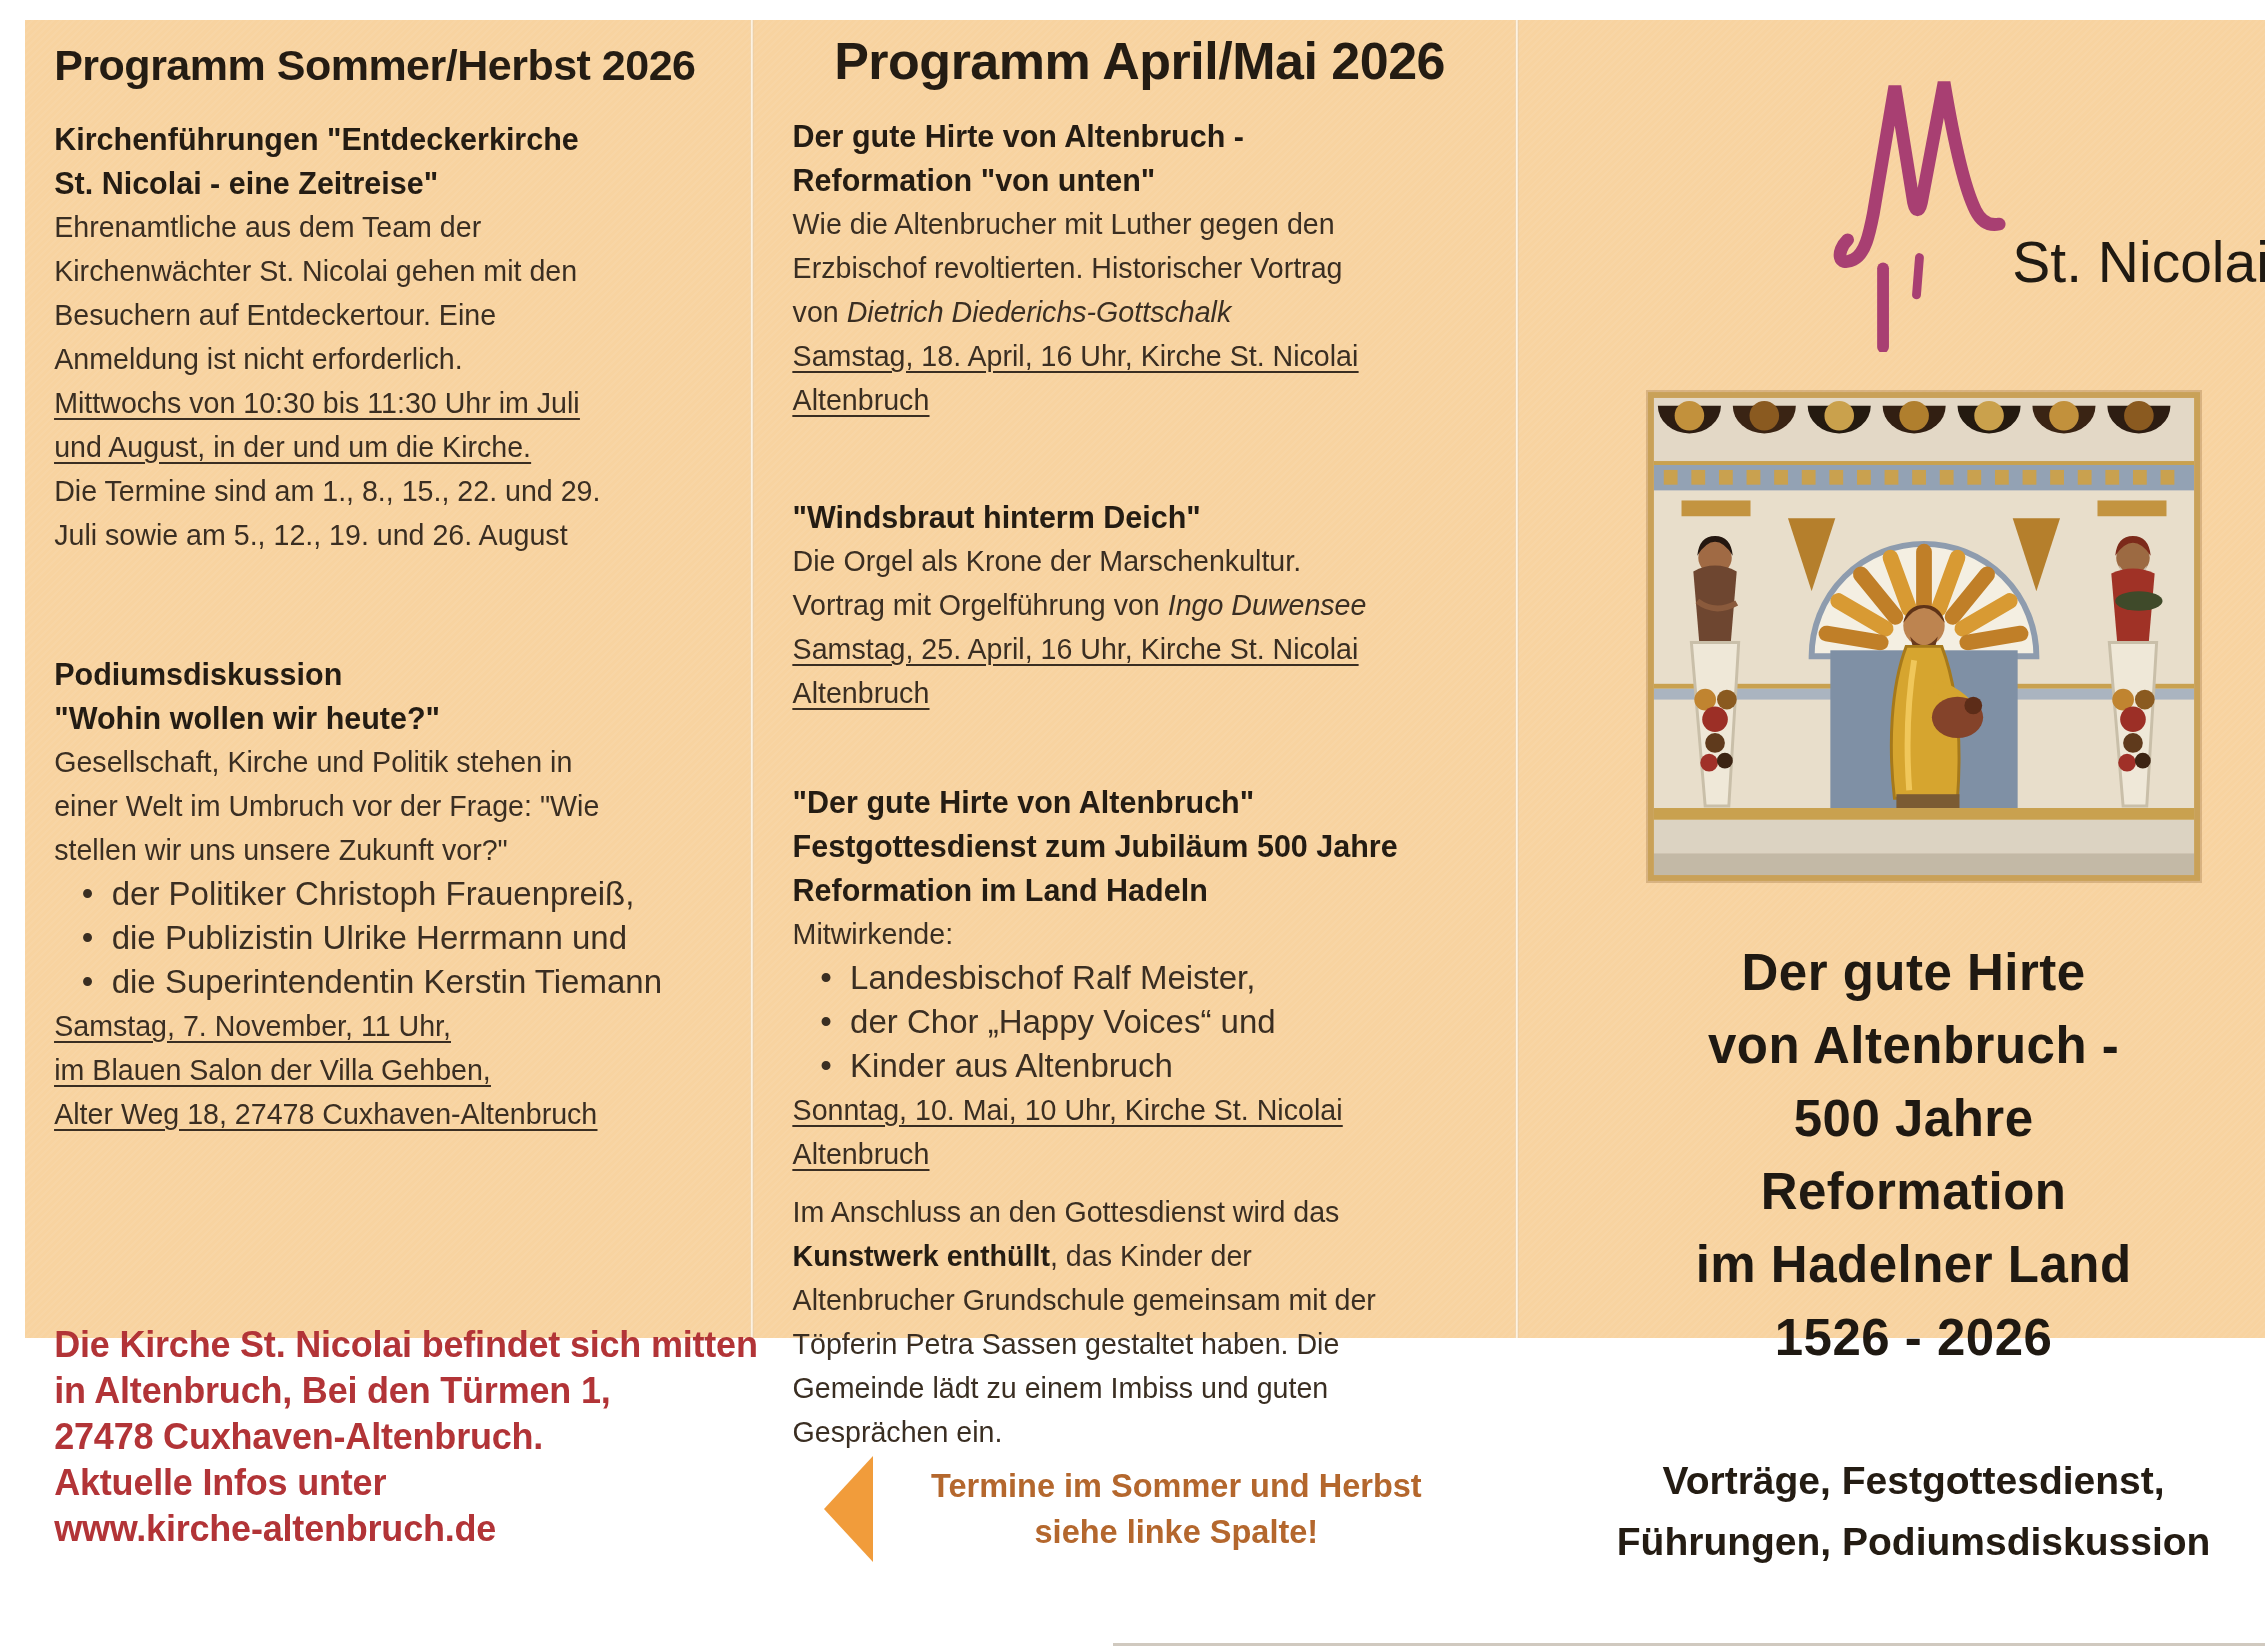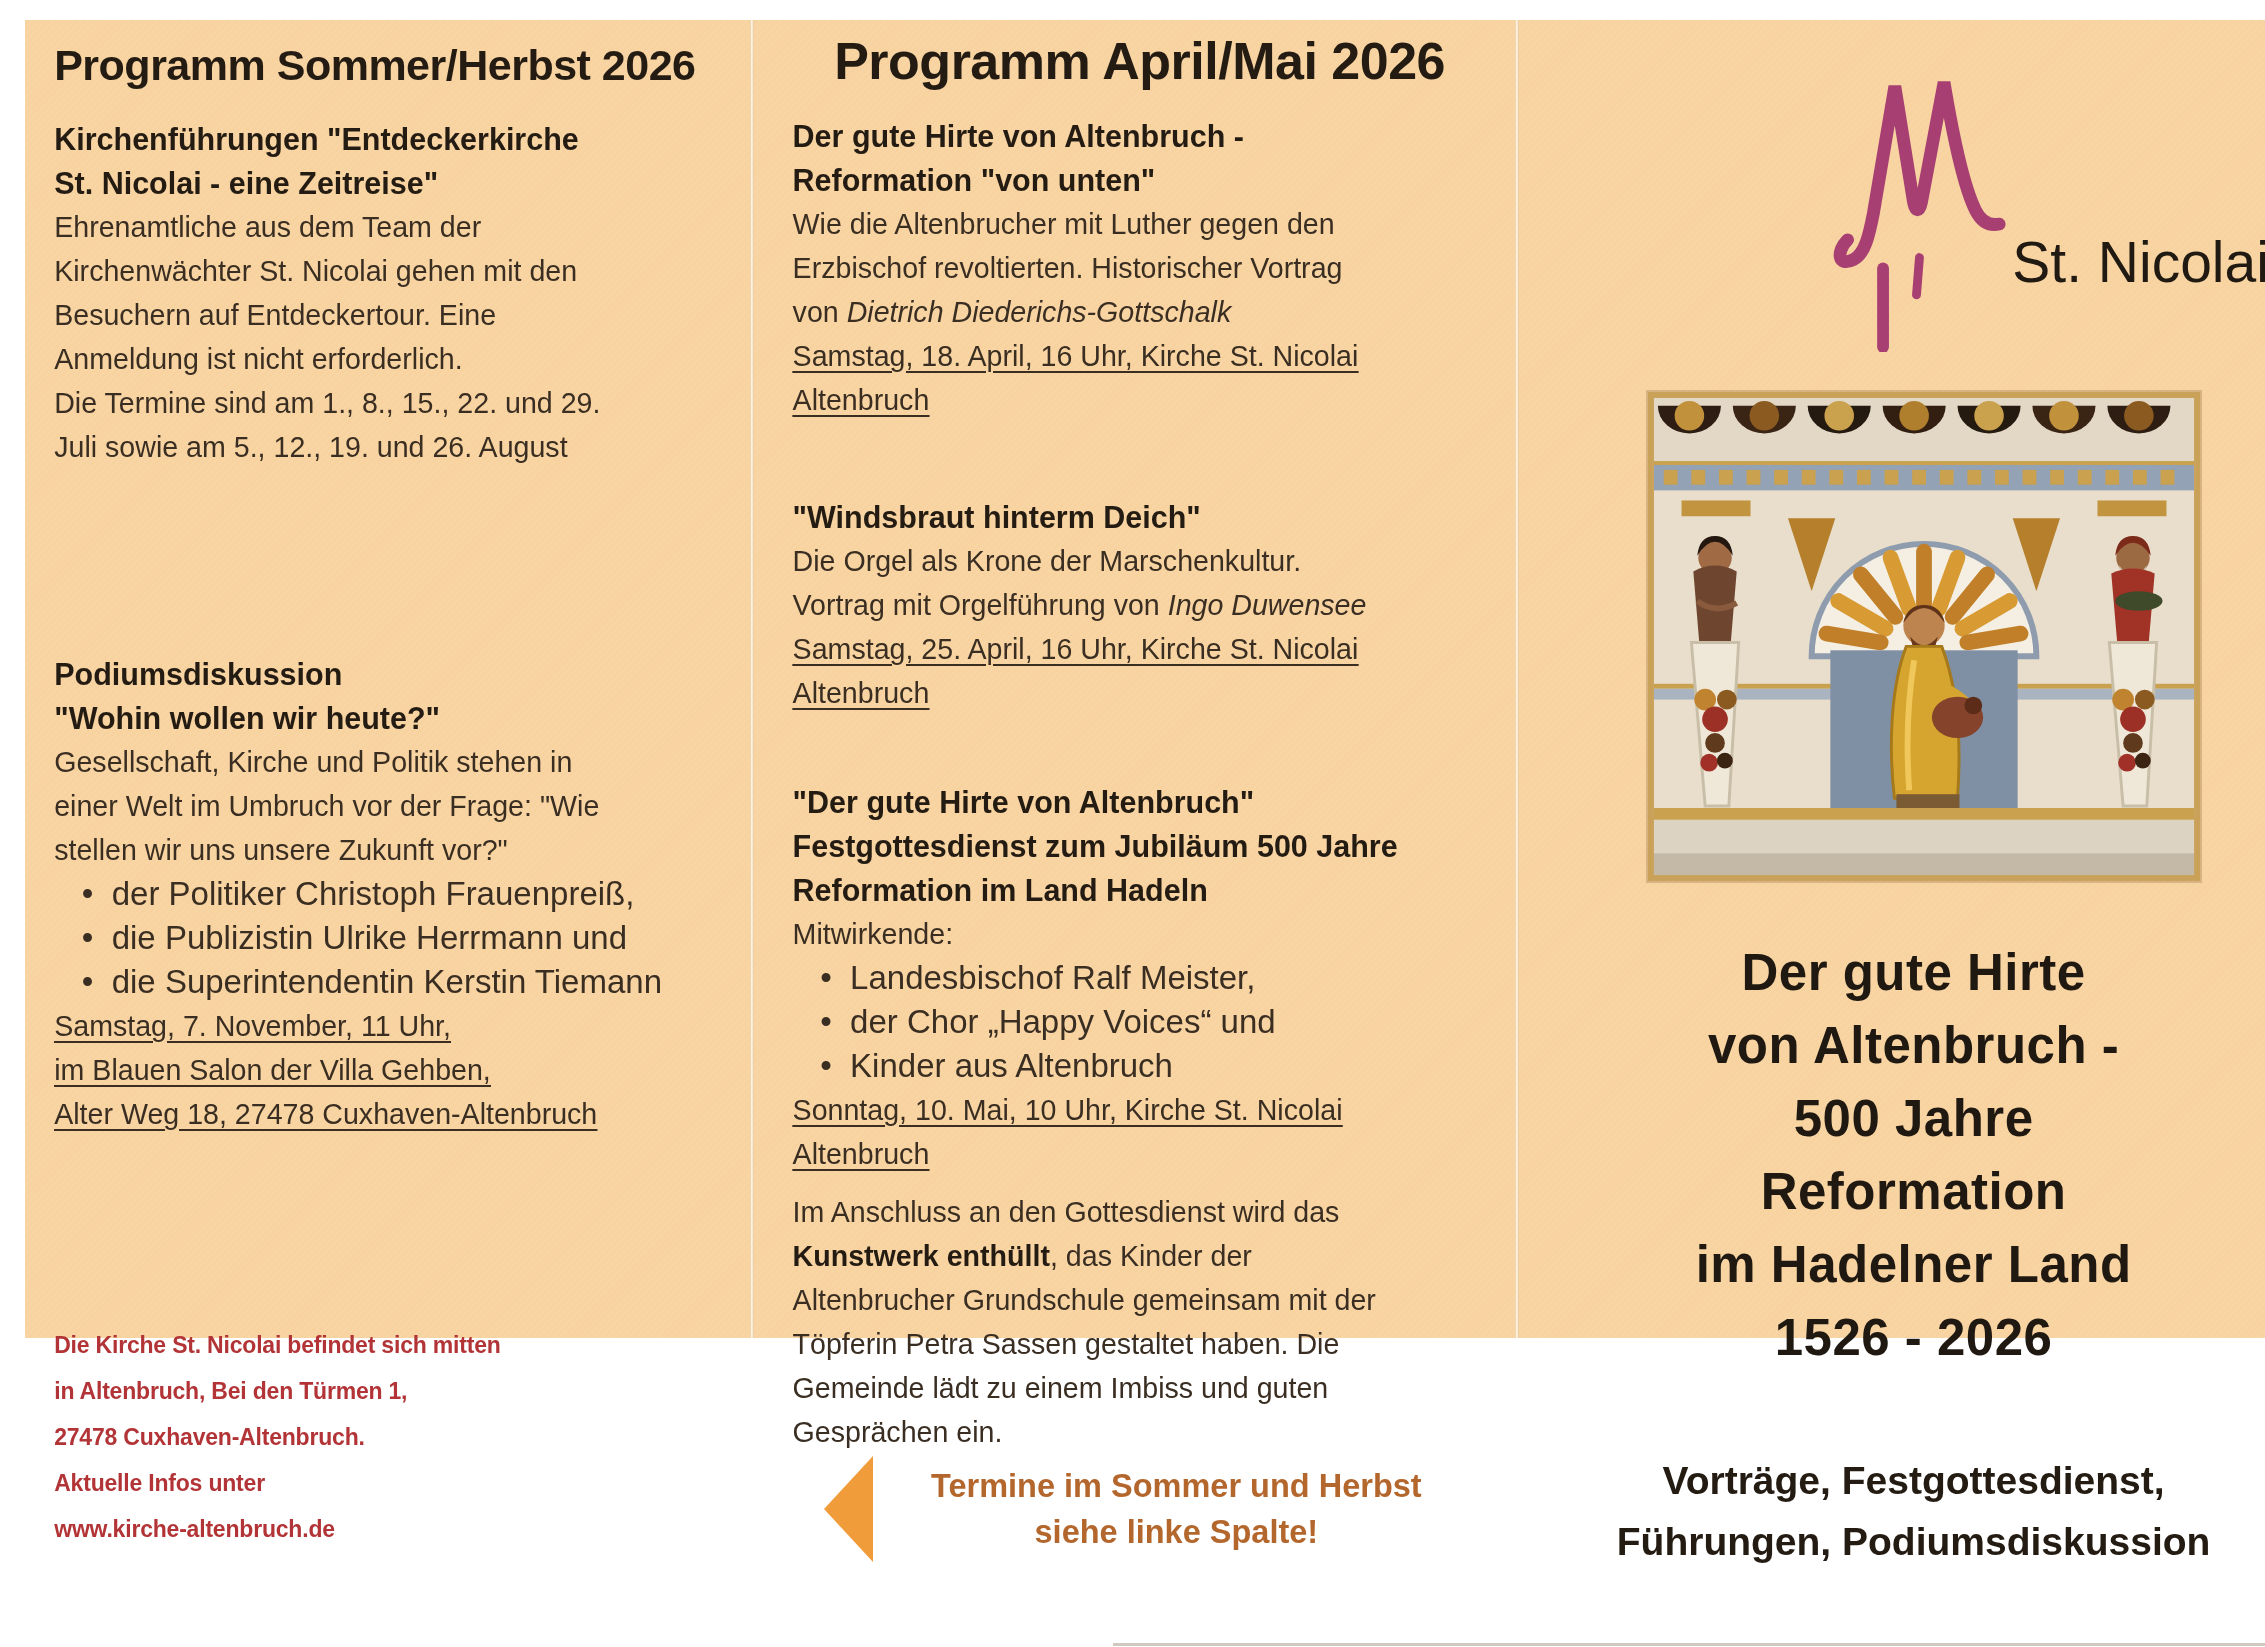--- a/index.html
+++ b/index.html
@@ -20,21 +20,21 @@
   .block{position:absolute;left:0;right:0;}
   .line{display:block;white-space:nowrap;}
   .body-text{font-size:28.6px;line-height:44px;color:#3a2e22;}
   .sec-title{font-size:30.5px;line-height:44px;font-weight:700;color:#241c13;}
   .u .line, .u{text-decoration:underline;text-decoration-thickness:2px;text-underline-offset:4.9px;}
   .bullets{margin:0;padding:0 0 0 27.6px;list-style:none;}
   .bullets li{font-size:33px;line-height:44px;color:#3a2e22;white-space:nowrap;}
   .bullets li::before{content:"•\00a0\00a0";}
   .italic{font-style:italic;}
   .bold-inline{font-weight:700;color:#241c13;}
-  .contact{font-size:23px;line-height:46px;font-weight:700;color:#b23437;letter-spacing:-0.2px;}
+  .contact{font-size:36px;line-height:46px;font-weight:700;color:#b23437;letter-spacing:-0.2px;}
   .centered{text-align:center;}
 
   .note{display:flex;align-items:center;}
   .arrow-left{width:0;height:0;border-top:53px solid transparent;border-bottom:53px solid transparent;
               border-right:49px solid #f19c3b;flex:0 0 auto;}
   .note-text{flex:1;text-align:center;font-size:32.5px;line-height:46px;font-weight:700;color:#b4672d;}
 
   .brand-text{position:absolute;top:209px;right:21.7px;font-size:57px;color:#201a12;white-space:nowrap;}
   .logo{position:absolute;left:281px;top:27.6px;}
   .photo{position:absolute;left:111px;top:372px;width:552px;height:489px;box-shadow:0 0 0 2px rgba(120,80,30,0.25);}
@@ -58,20 +58,24 @@
       <div class="block" style="top:97px;">
         <div class="sec-title">
           <span class="line">Kirchenführungen "Entdeckerkirche</span>
           <span class="line">St. Nicolai - eine Zeitreise"</span>
         </div>
         <div class="body-text">
           <span class="line">Ehrenamtliche aus dem Team der</span>
           <span class="line">Kirchenwächter St. Nicolai gehen mit den</span>
           <span class="line">Besuchern auf Entdeckertour. Eine</span>
           <span class="line">Anmeldung ist nicht erforderlich.</span>
+        </div>
+        <div class="body-text u">
+          <span class="line">Mittwochs von 10:30 bis 11:30 Uhr im Juli</span>
+          <span class="line">und August, in der und um die Kirche.</span>
         </div>
         <div class="body-text">
           <span class="line">Die Termine sind am 1., 8., 15., 22. und 29.</span>
           <span class="line">Juli sowie am 5., 12., 19. und 26. August</span>
         </div>
       </div>
 
       <div class="block" style="top:632px;">
         <div class="sec-title">
           <span class="line">Podiumsdiskussion</span>

